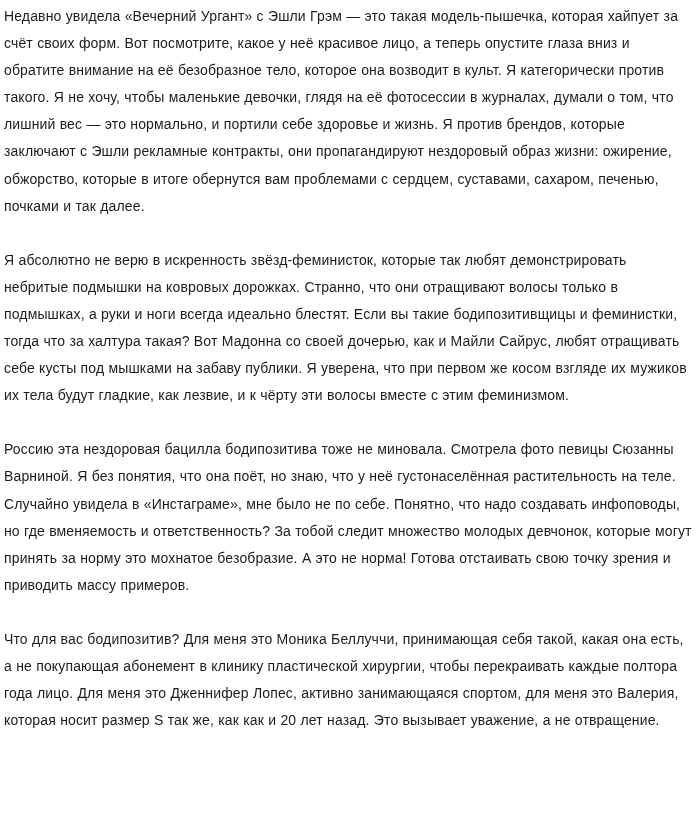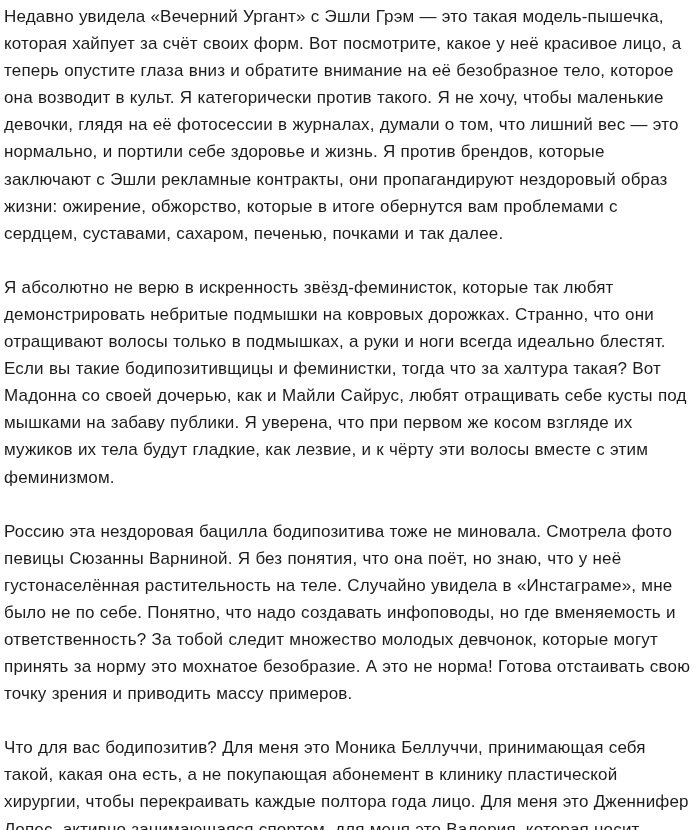--- a/index.html
+++ b/index.html
@@ -19,21 +19,21 @@
   .article {
     box-sizing: border-box;
     width: 699px;
     padding: 3px 6px 0 4px;
     background: #ffffff;
   }
 
   .paragraph {
     margin: 0 0 27px 0;
     color: #1c1c1c;
-    font-size: 17px;
+    font-size: 14px;
     line-height: 27.1px;
     font-weight: 400;
     letter-spacing: 0.01em;
     word-spacing: 0.015em;
     text-align: left;
     text-rendering: optimizeLegibility;
     -webkit-font-smoothing: antialiased;
   }
 
   .paragraph:last-child {

